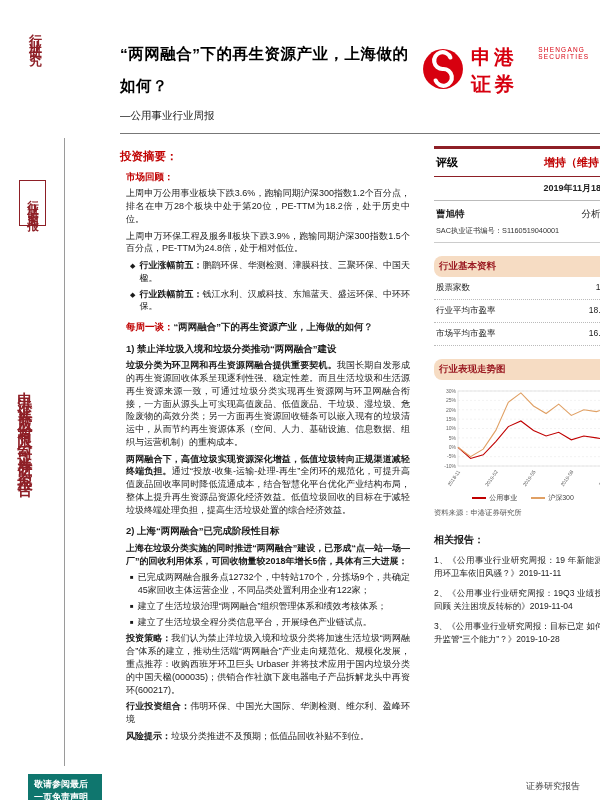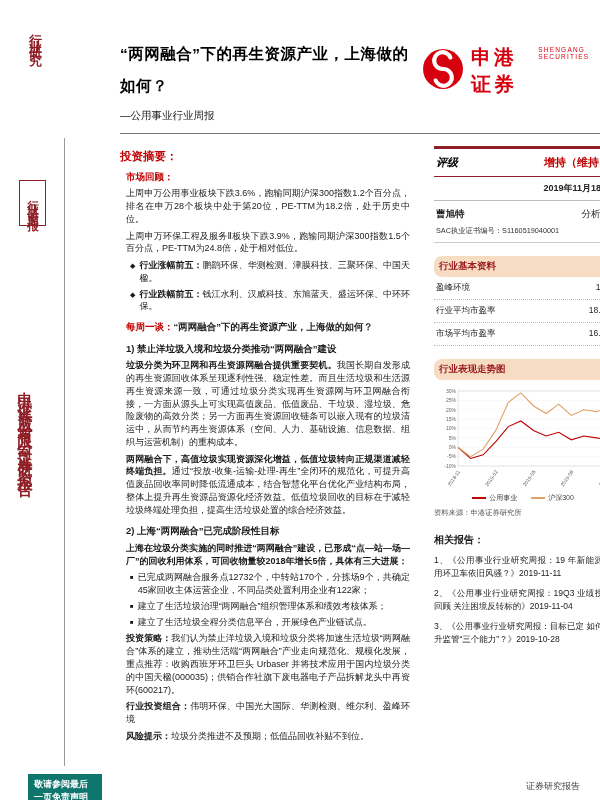--- a/index.html
+++ b/index.html
@@ -40,21 +40,21 @@
   .mix { margin:7px 0 4px 6px; font-weight:bold; font-size:9.5px; }
   .mix .red { color:#c00000; }
   .bullet, .dot { display:flex; gap:4px; margin:3px 0 3px 10px; }
   .bullet .mk { font-size:7px; padding-top:2px; flex:none; }
   .dot .mk { font-size:6px; padding-top:2px; flex:none; }
   .bullet b { font-weight:bold; }
 
   
   .rating-top { border-top:3px solid #8e1f26; }
   .rating-row { display:flex; justify-content:space-between; align-items:center; padding:6px 2px; border-bottom:1px solid #8e1f26; }
-  .rating-label { font-weight:bold; font-size:11px; color:#000;font-style:italic; }
+  .rating-label { font-weight:bold; font-size:11px; color:#000; }
   .rating-value { font-weight:bold; font-size:11px; color:#c00000; }
   .date-row { text-align:right; padding:5px 2px; border-bottom:1px solid #bbb; font-size:9px; font-weight:bold; color:#222; }
   .analyst-row { display:flex; justify-content:space-between; padding:7px 2px 2px 2px; font-size:9.5px; }
   .analyst-name { font-weight:bold; }
   .sac { font-size:7.3px; color:#333; padding:3px 2px 6px 2px; border-bottom:1px solid #ccc; }
   .col-header { background:#f6dcc3; color:#9b1b23; font-weight:bold; font-size:9.5px; padding:4px 5px; margin-top:13px;border-radius:8px; }
   .kv { display:flex; justify-content:space-between; padding:5px 2px; border-bottom:1px dotted #bbb; font-size:8.5px; }
   .kv .val { text-align:right; }
   .chart-wrap { margin-top:6px; }
   .chart-svg { width:100%; display:block; }
@@ -151,21 +151,21 @@
           <div class="analyst-row">
             <span class="analyst-name">曹旭特</span>
             <span>分析师</span>
           </div>
           <div class="sac">SAC执业证书编号：S1160519040001</div>
         </div>
 
         <div class="col-header">行业基本资料</div>
         <div id="info-table">
             <div class="kv">
-              <span>盈峰环境</span>
+              <span>股票家数</span>
               <span class="val">162</span>
             </div>
             <div class="kv">
               <span>行业平均市盈率</span>
               <span class="val">18.79</span>
             </div>
             <div class="kv">
               <span>市场平均市盈率</span>
               <span class="val">16.55</span>
             </div>

